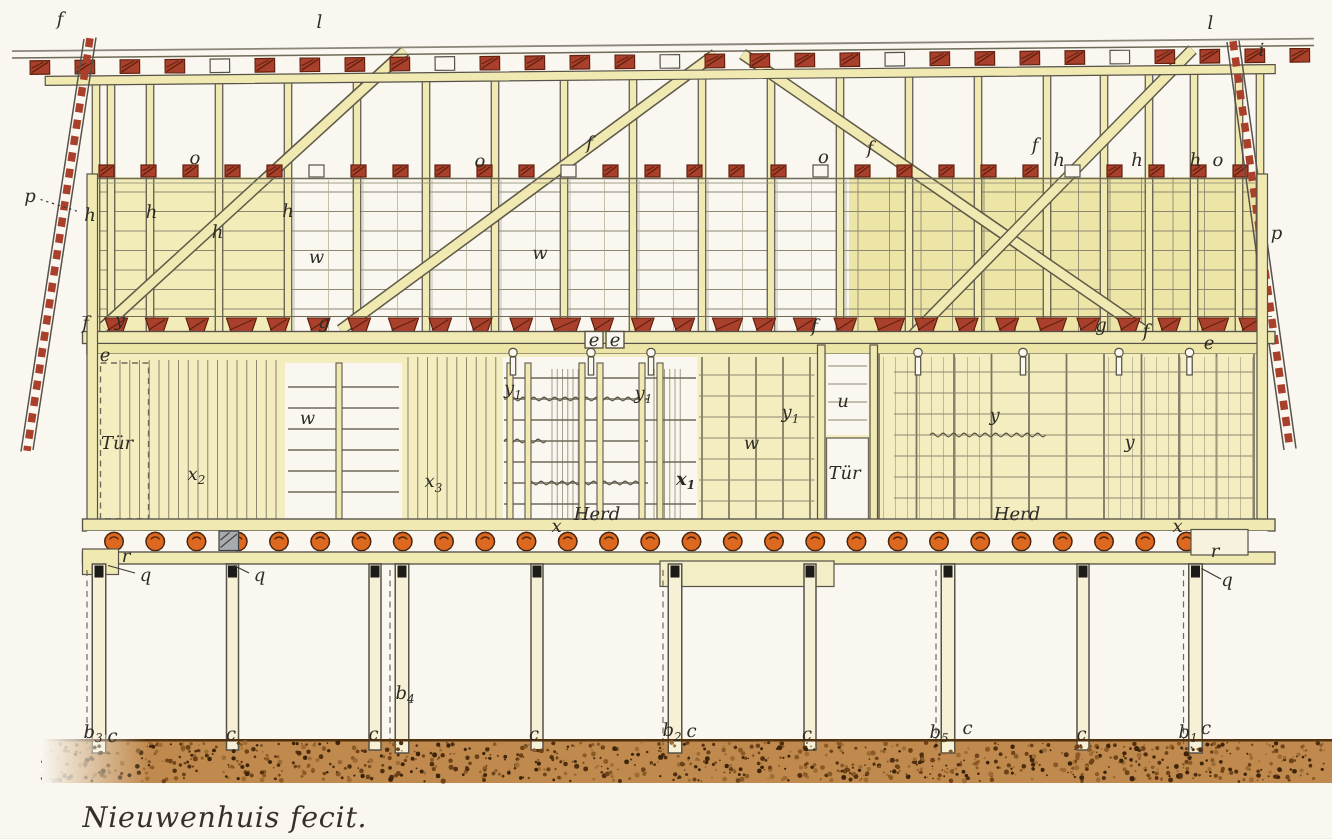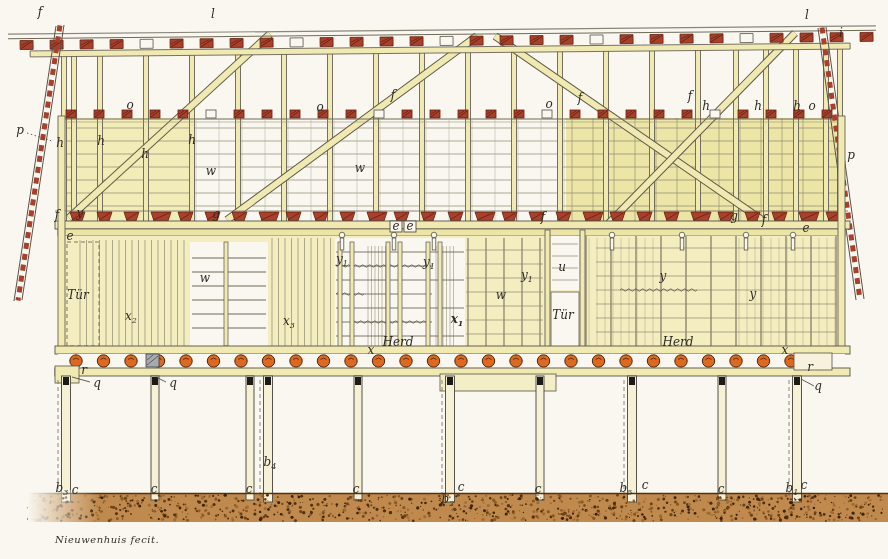--- a/index.html
+++ b/index.html
@@ -3,21 +3,21 @@
 <meta charset="utf-8">
 <style>
   html,body{margin:0;padding:0;background:#e9e7e0;}
   .stage{position:relative;width:888px;height:559px;background:#f9f7ef;overflow:hidden;
          font-family:"DejaVu Serif", serif;}
   .stage svg{position:absolute;left:0;top:0;}
   #labelLayer{position:absolute;left:0;top:0;width:100%;height:100%;pointer-events:none;}
   .lbl{position:absolute;transform:translate(-50%,-55%);font-style:italic;font-size:12px;
        color:#2e2b25;white-space:nowrap;line-height:1;}
   .lbl sub{font-size:8px;vertical-align:-3px;font-style:italic;}
-  .caption{position:absolute;left:55px;top:534px;font-style:italic;font-size:10px;
+  .caption{position:absolute;left:55px;top:534px;font-style:italic;font-size:19px;
            color:#35312a;letter-spacing:0.5px;}
 </style>
 </head>
 <body>
 
 <div class="stage">
   <svg id="art" width="888" height="559" viewBox="0 0 888 559">
       <defs>
         <linearGradient id="fadeL" x1="0" y1="0" x2="1" y2="0">
           <stop offset="0" stop-color="#f9f7ef" stop-opacity="1"></stop>
@@ -1640,21 +1640,21 @@
       <span class="lbl" style="left: 97px; top: 384px;">q</span>
       <span class="lbl" style="left: 173px; top: 384px;">q</span>
       <span class="lbl" style="left: 810px; top: 368px;">r</span>
       <span class="lbl" style="left: 818px; top: 387px;">q</span>
       <span class="lbl" style="left: 62px; top: 490px;">b<sub>3</sub></span>
       <span class="lbl" style="left: 75px; top: 491px;">c</span>
       <span class="lbl" style="left: 154px; top: 490px;">c</span>
       <span class="lbl" style="left: 249px; top: 490px;">c</span>
       <span class="lbl" style="left: 270px; top: 464px;">b<sub>4</sub></span>
       <span class="lbl" style="left: 356px; top: 490px;">c</span>
-      <span class="lbl" style="left: 448px; top: 501px;">b<sub>2</sub></span>
+      <span class="lbl" style="left: 448px; top: 489px;">b<sub>2</sub></span>
       <span class="lbl" style="left: 461px; top: 488px;">c</span>
       <span class="lbl" style="left: 538px; top: 490px;">c</span>
       <span class="lbl" style="left: 626px; top: 490px;">b<sub>5</sub></span>
       <span class="lbl" style="left: 645px; top: 486px;">c</span>
       <span class="lbl" style="left: 721px; top: 490px;">c</span>
       <span class="lbl" style="left: 792px; top: 490px;">b<sub>1</sub></span>
       <span class="lbl" style="left: 804px; top: 486px;">c</span>
     </div>
   <div class="caption">Nieuwenhuis fecit.</div>
 </div>

